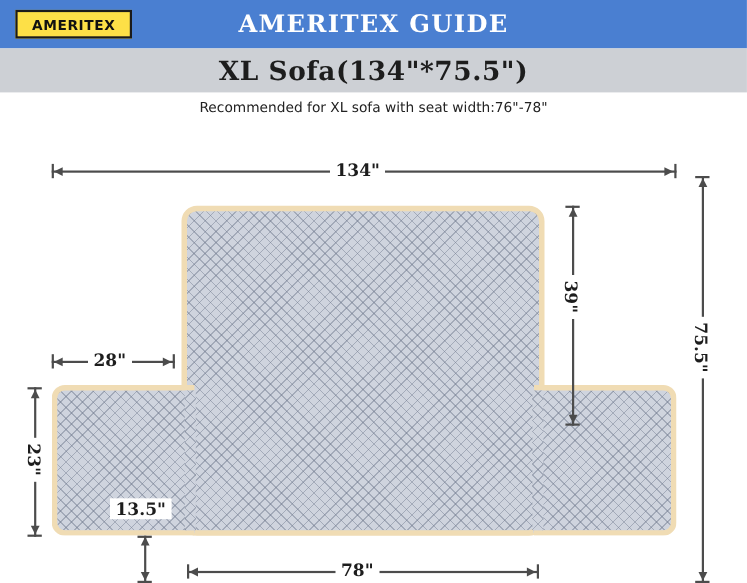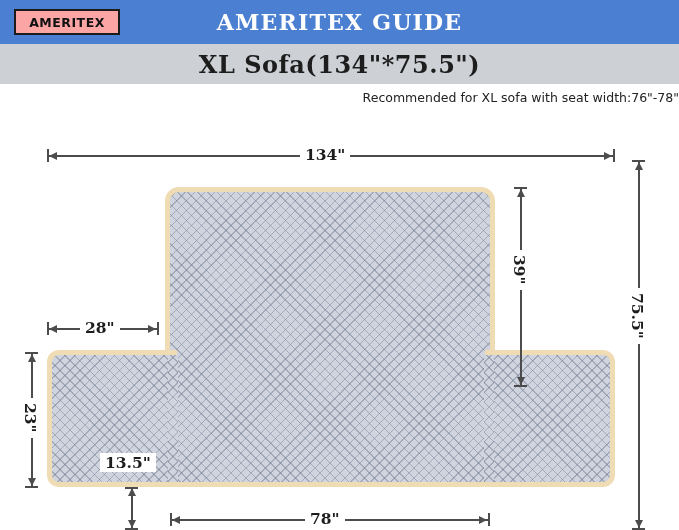--- a/index.html
+++ b/index.html
@@ -19,21 +19,21 @@
     left: 0; top: 0;
     width: 679px; height: 44px;
     background: #4a7fd1;
     display: flex;
     align-items: center;
   }
   #brand-logo {
     position: absolute;
     left: 14px; top: 9px;
     width: 106px; height: 26px;
-    background: #fca5a5;
+    background: #fde047;
     border: 2px solid #1b1b1b;
     display: flex;
     align-items: center;
     justify-content: center;
   }
   #brand-logo span {
     font-family: "DejaVu Sans", sans-serif;
     font-size: 12.5px;
     font-weight: bold;
     letter-spacing: 0.5px;
@@ -68,21 +68,21 @@
     font-size: 24px;
     font-weight: bold;
     letter-spacing: 0.5px;
     color: #1d1d1d;
   }
 
   #recommend-line {
     position: absolute;
     left: 0; top: 90px;
     width: 679px;
-    text-align: right;
+    text-align: center;
     font-size: 12.5px;
     color: #222222;
   }
 
   
   #diagram {
     position: absolute;
     left: 0; top: 120px;
     width: 679px; height: 410px;
   }

